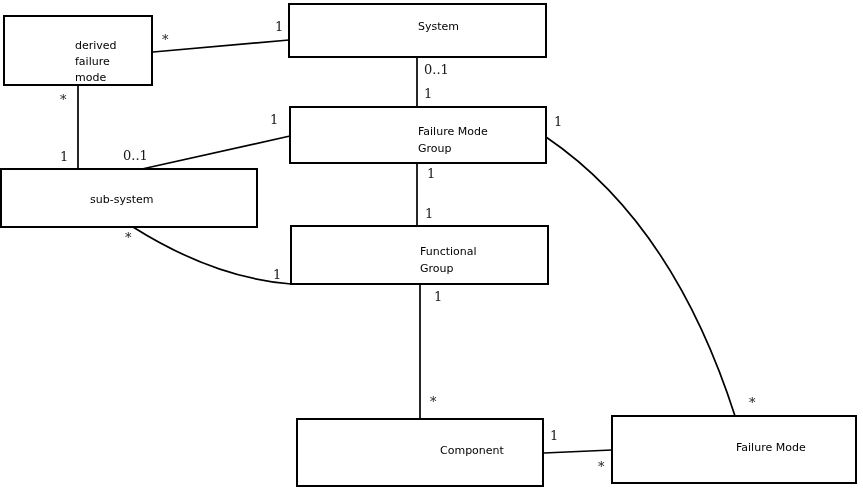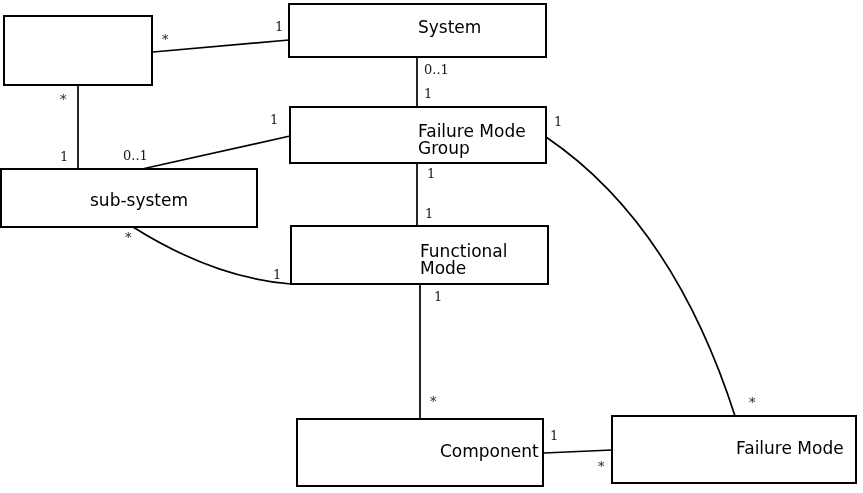--- a/index.html
+++ b/index.html
@@ -28,21 +28,21 @@
     fill: none;
   }
   .box {
     position: absolute;
     border: 2px solid #000000;
     background: #ffffff;
     box-sizing: border-box;
   }
   .boxlabel {
     position: absolute;
-    font-size: 17px;
+    font-size: 11px;
     line-height: 16px;
     color: #000000;
     white-space: pre-line;
     text-align: left;
   }
   .boxlabel.lh17 { line-height: 17px; }
   .card {
     position: absolute;
     font-family: "DejaVu Serif", serif;
     font-size: 13px;
@@ -69,26 +69,29 @@
   </svg>
 
   <div class="box" style="left:3px; top:15px; width:150px; height:71px;"></div>
   <div class="box" style="left:288px; top:3px; width:259px; height:55px;"></div>
   <div class="box" style="left:289px; top:106px; width:258px; height:58px;"></div>
   <div class="box" style="left:0px; top:168px; width:258px; height:60px;"></div>
   <div class="box" style="left:290px; top:225px; width:259px; height:60px;"></div>
   <div class="box" style="left:296px; top:418px; width:248px; height:69px;"></div>
   <div class="box" style="left:611px; top:415px; width:246px; height:69px;"></div>
 
+  <div class="boxlabel" style="left:75px; top:38px;">derived
+failure
+mode</div>
   <div class="boxlabel" style="left:418px; top:19px;">System</div>
   <div class="boxlabel lh17" style="left:418px; top:123px;">Failure Mode
 Group</div>
   <div class="boxlabel" style="left:90px; top:192px;">sub-system</div>
   <div class="boxlabel lh17" style="left:420px; top:243px;">Functional
-Mode</div>
+Group</div>
   <div class="boxlabel" style="left:440px; top:443px;">Component</div>
   <div class="boxlabel" style="left:736px; top:440px;">Failure Mode</div>
 
   <span class="card" style="left:275px; top:19px;">1</span>
   <span class="card" style="left:162px; top:32px;">*</span>
 
   <span class="card" style="left:60px; top:92px;">*</span>
   <span class="card" style="left:60px; top:149px;">1</span>
 
   <span class="card" style="left:424px; top:62px;">0..1</span>

